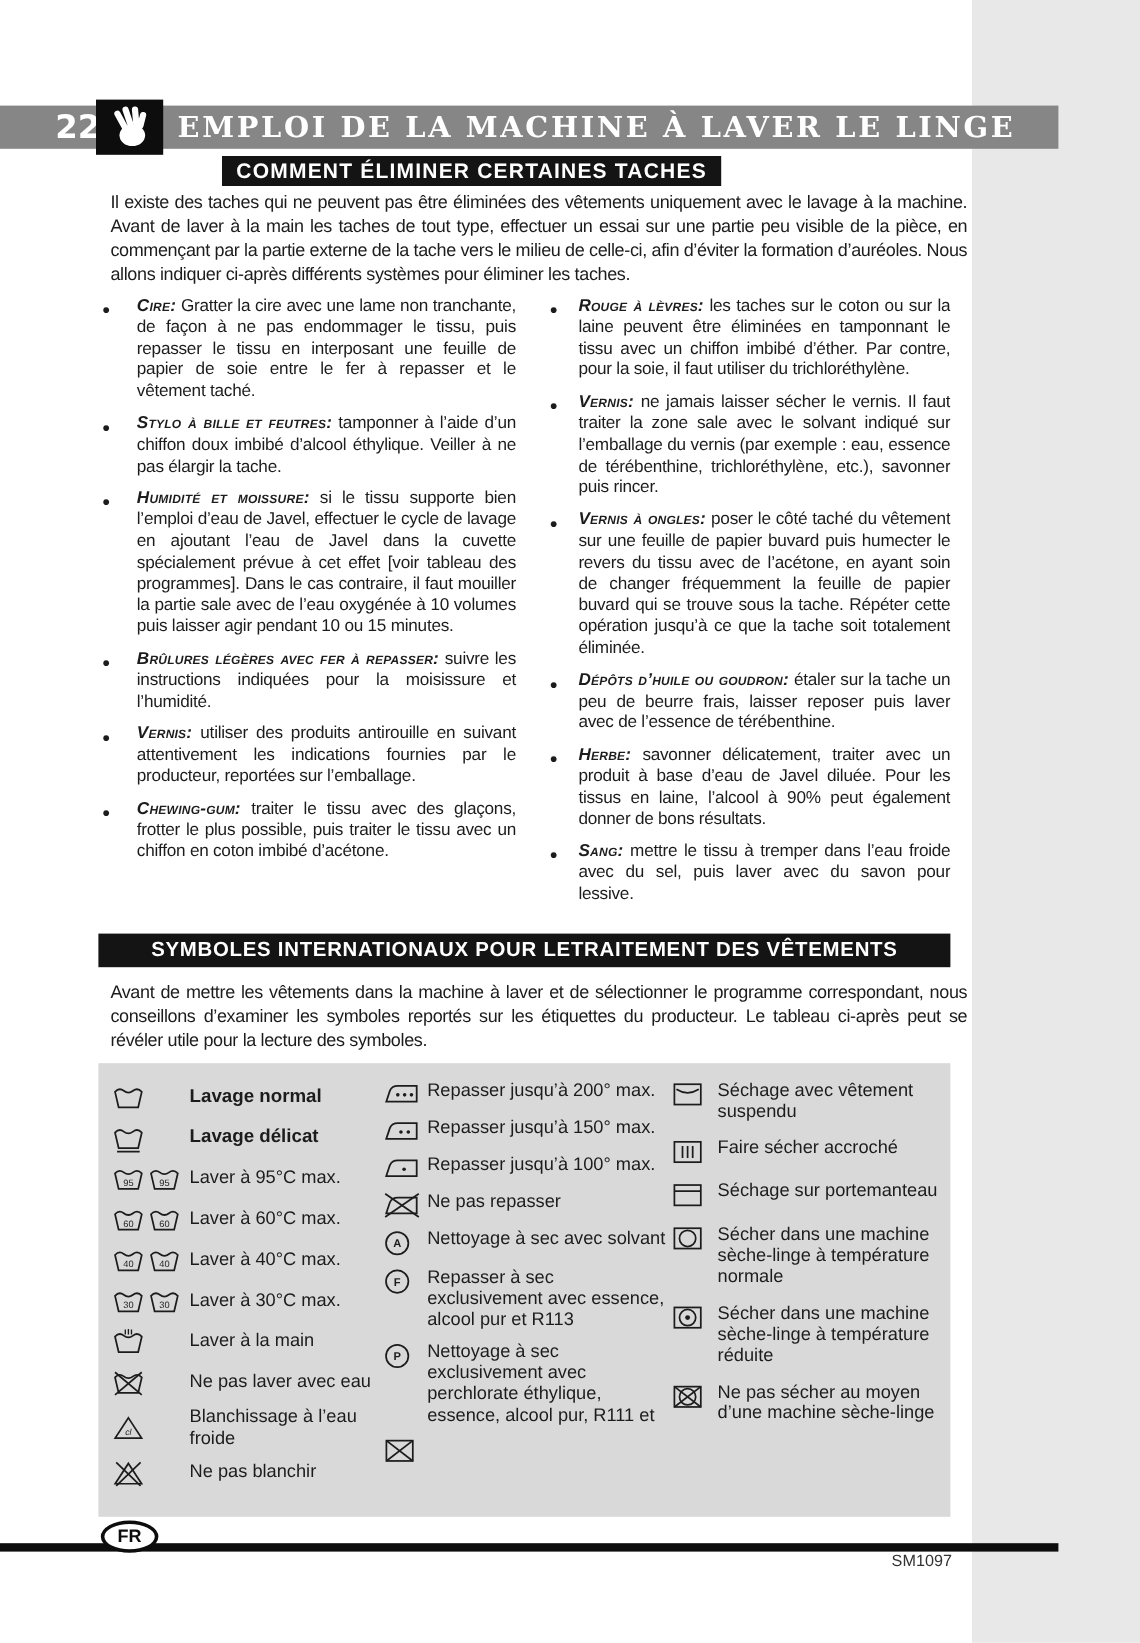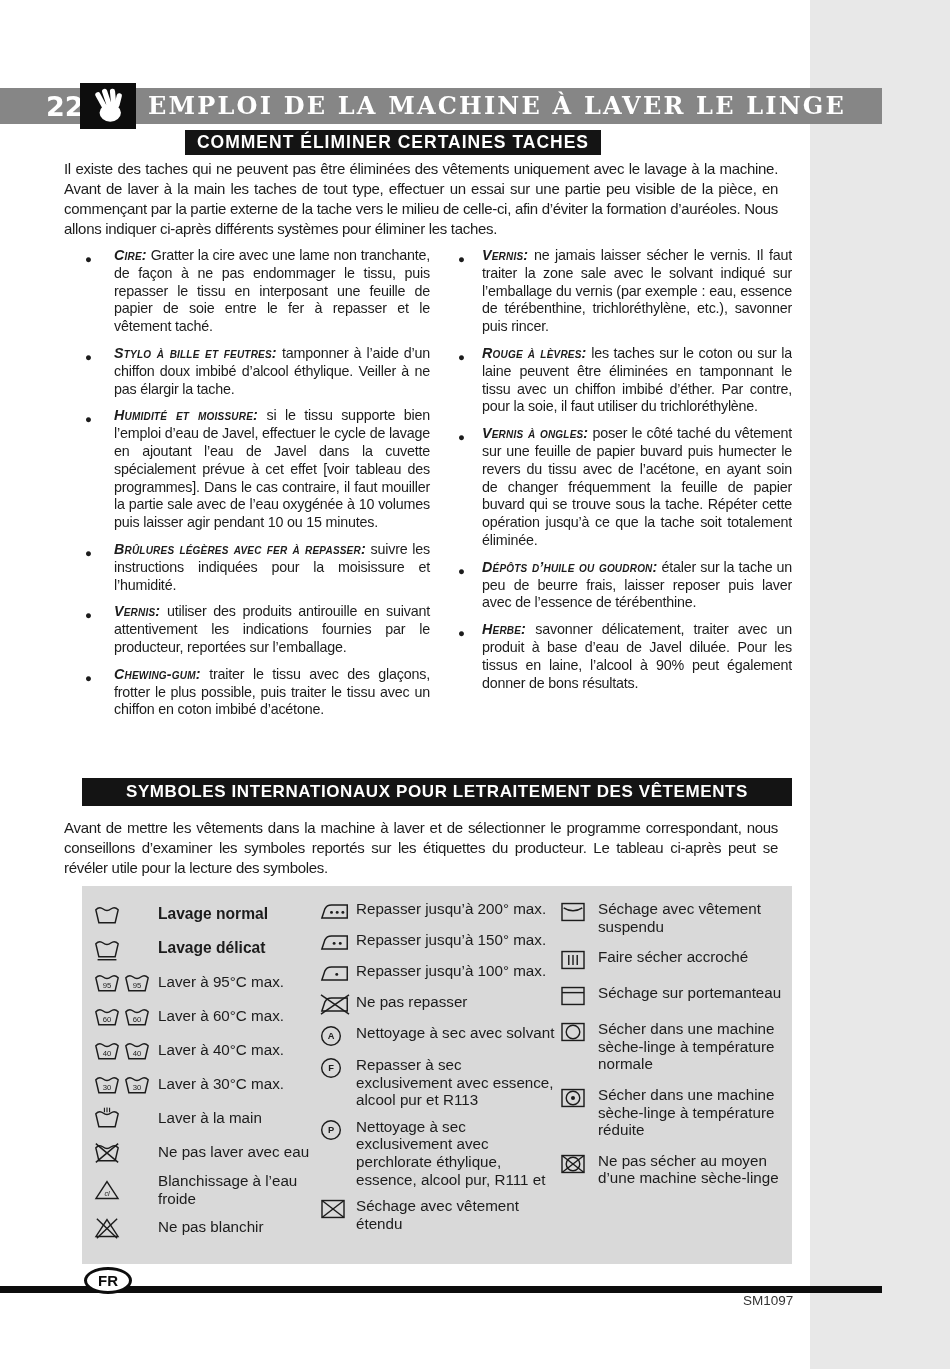--- a/index.html
+++ b/index.html
@@ -16,21 +16,21 @@
   
   .header{position:absolute;top:88px;left:0;width:882px;height:36px;background:var(--header_bar,#868686);z-index:2}
   .page-num{position:absolute;left:46px;top:3px;color:#fff;font-size:27px;font-weight:bold;font-family:"DejaVu Sans",sans-serif}
   .hand-box{position:absolute;left:80px;top:-5px;width:56px;height:46px;background:#0d0d0d;display:flex;align-items:center;justify-content:center}
   .page-title{position:absolute;left:148px;top:3px;color:#fff;font-size:24px;font-weight:bold;letter-spacing:2.2px;font-family:"DejaVu Serif",serif;white-space:nowrap}
 
   .banner{position:absolute;background:var(--banner_bg,#111);color:#fff;font-weight:bold;text-align:center;letter-spacing:1px;z-index:2}
   .banner1{left:185px;top:130px;width:416px;height:25px;font-size:17.5px;line-height:25px}
   .banner2{left:82px;top:778px;width:710px;height:28px;font-size:17px;line-height:28px;letter-spacing:.6px}
 
-  .intro{position:absolute;left:64px;width:714px;text-align:justify;font-size:15px;line-height:20px;letter-spacing:-0.3px}
+  .intro{position:absolute;left:92px;width:714px;text-align:justify;font-size:15px;line-height:20px;letter-spacing:-0.3px}
   .intro1{top:159px}
   .intro2{top:818px}
 
   
   .columns{position:absolute;left:78px;top:247px;width:714px;height:528px;display:flex;overflow:hidden}
   .col{width:352px}
   .colr{width:334px;margin-left:28px}
   .stain{display:grid;grid-template-columns:36px 1fr;margin-bottom:9px}
   .colr .stain{grid-template-columns:24px 1fr}
   .bullet{padding-top:2px;padding-left:7px}
@@ -109,37 +109,41 @@
         <div class="stain-body" lang="fr"><span class="term">Vernis:</span> utiliser des produits antirouille en suivant attentivement les indications fournies par le producteur, reportées sur l’emballage.</div>
       </div>
       <div class="stain">
         <span class="bullet"></span>
         <div class="stain-body" lang="fr"><span class="term">Chewing-gum:</span> traiter le tissu avec des glaçons, frotter le plus possible, puis traiter le tissu avec un chiffon en coton imbibé d’acétone.</div>
       </div>
     </div>
   <div class="col colr" id="stain-right">
       <div class="stain">
         <span class="bullet"></span>
+        <div class="stain-body" lang="fr"><span class="term">Rouge à lèvres:</span> les taches sur le coton ou sur la laine peuvent être éliminées en tamponnant le tissu avec un chiffon imbibé d’éther. Par contre, pour la soie, il faut utiliser du trichloréthylène.</div>
+      </div>
+      <div class="stain">
+        <span class="bullet"></span>
         <div class="stain-body" lang="fr"><span class="term">Vernis:</span> ne jamais laisser sécher le vernis. Il faut traiter la zone sale avec le solvant indiqué sur l’emballage du vernis (par exemple : eau, essence de térébenthine, trichloréthylène, etc.), savonner puis rincer.</div>
       </div>
       <div class="stain">
         <span class="bullet"></span>
-        <div class="stain-body" lang="fr"><span class="term">Rouge à lèvres:</span> les taches sur le coton ou sur la laine peuvent être éliminées en tamponnant le tissu avec un chiffon imbibé d’éther. Par contre, pour la soie, il faut utiliser du trichloréthylène.</div>
-      </div>
-      <div class="stain">
-        <span class="bullet"></span>
         <div class="stain-body" lang="fr"><span class="term">Vernis à ongles:</span> poser le côté taché du vêtement sur une feuille de papier buvard puis humecter le revers du tissu avec de l’acétone, en ayant soin de changer fréquemment la feuille de papier buvard qui se trouve sous la tache. Répéter cette opération jusqu’à ce que la tache soit totalement éliminée.</div>
       </div>
       <div class="stain">
         <span class="bullet"></span>
         <div class="stain-body" lang="fr"><span class="term">Dépôts d’huile ou goudron:</span> étaler sur la tache un peu de beurre frais, laisser reposer puis laver avec de l’essence de térébenthine.</div>
       </div>
       <div class="stain">
         <span class="bullet"></span>
         <div class="stain-body" lang="fr"><span class="term">Herbe:</span> savonner délicatement, traiter avec un produit à base d’eau de Javel diluée. Pour les tissus en laine, l’alcool à 90% peut également donner de bons résultats.</div>
+      </div>
+      <div class="stain">
+        <span class="bullet"></span>
+        <div class="stain-body" lang="fr"><span class="term">Sang:</span> mettre le tissu à tremper dans l’eau froide avec du sel, puis laver avec du savon pour lessive.</div>
       </div>
     </div>
 </div>
 
 <div class="banner banner2">SYMBOLES INTERNATIONAUX POUR LETRAITEMENT DES VÊTEMENTS</div>
 <p class="intro intro2">Avant de mettre les vêtements dans la machine à laver et de sélectionner le programme correspondant, nous conseillons d’examiner les symboles reportés sur les étiquettes du producteur. Le tableau ci-après peut se révéler utile pour la lecture des symboles.</p>
 
 <div class="symbol-box">
   <div class="sym-col c1" id="sym-col1">
       <div class="sym-row">
@@ -323,21 +327,20 @@
         <span class="sym-label">Nettoyage à sec exclusivement avec perchlorate éthylique, essence, alcool pur, R111 et</span>
       </div>
       <div class="sym-row">
         <span class="sym-ic">
           <svg viewBox="0 0 30 26" width="26" height="22">
             <rect x="2" y="3" width="26" height="20" stroke="#1c1c1c" fill="none" stroke-width="1.7"></rect>
             <line x1="2" y1="3" x2="28" y2="23" stroke="#1c1c1c" fill="none" stroke-width="1.7"></line>
             <line x1="28" y1="3" x2="2" y2="23" stroke="#1c1c1c" fill="none" stroke-width="1.7"></line>
           </svg>
         </span>
-        <span class="sym-label">Séchage avec vêtement étendu</span>
       </div>
     </div>
   <div class="sym-col c3" id="sym-col3">
       <div class="sym-row">
         <span class="sym-ic">
           <svg viewBox="0 0 30 26" width="26" height="22">
             <rect x="2" y="3" width="26" height="20" stroke="#1c1c1c" fill="none" stroke-width="1.7"></rect>
             <path d="M4 8 Q15 15 26 8" stroke="#1c1c1c" fill="none" stroke-width="1.7"></path>
           </svg>
         </span>

